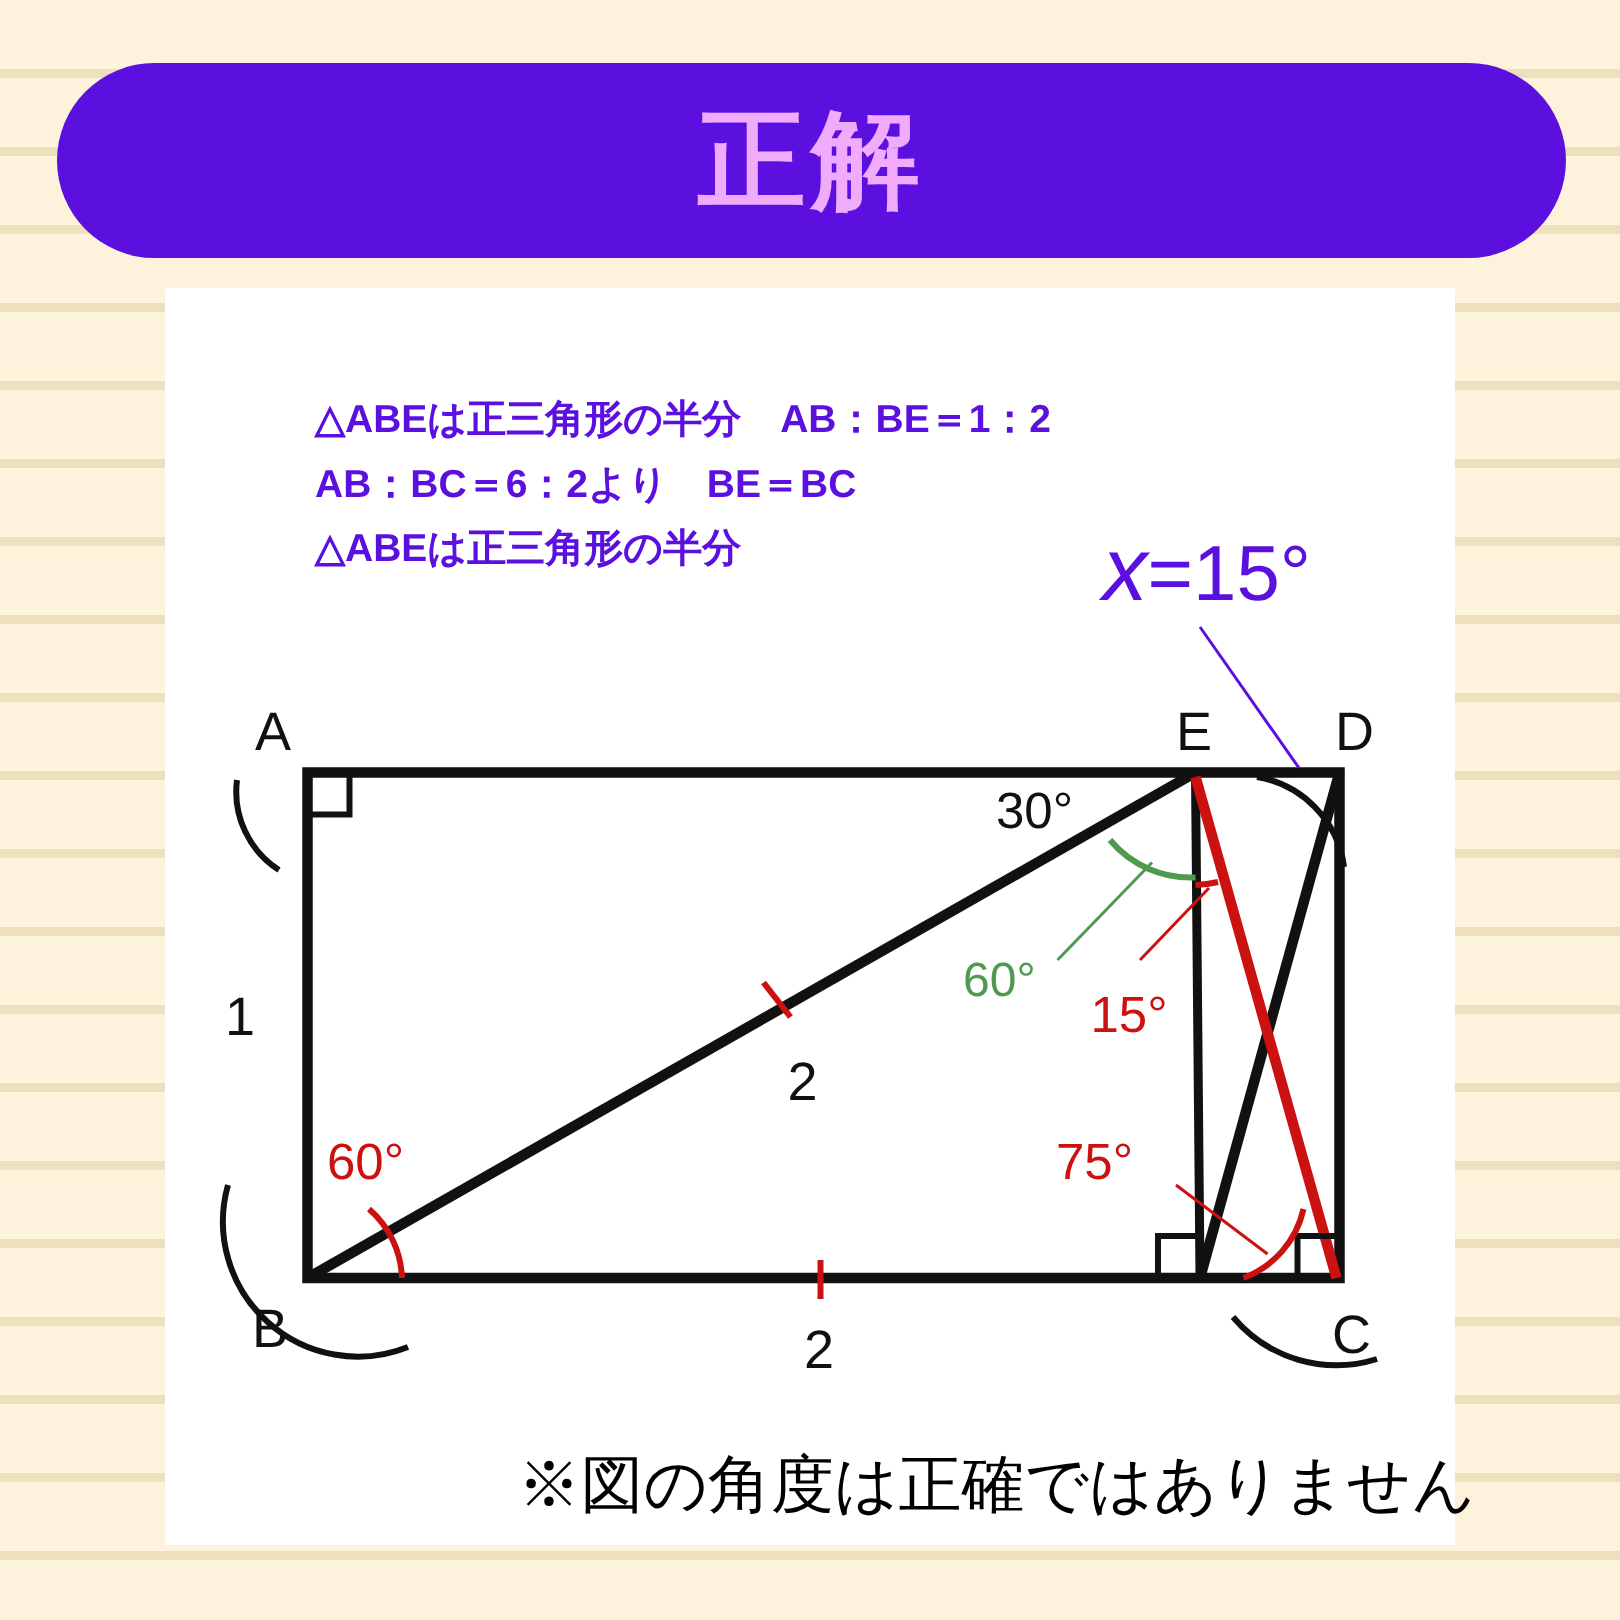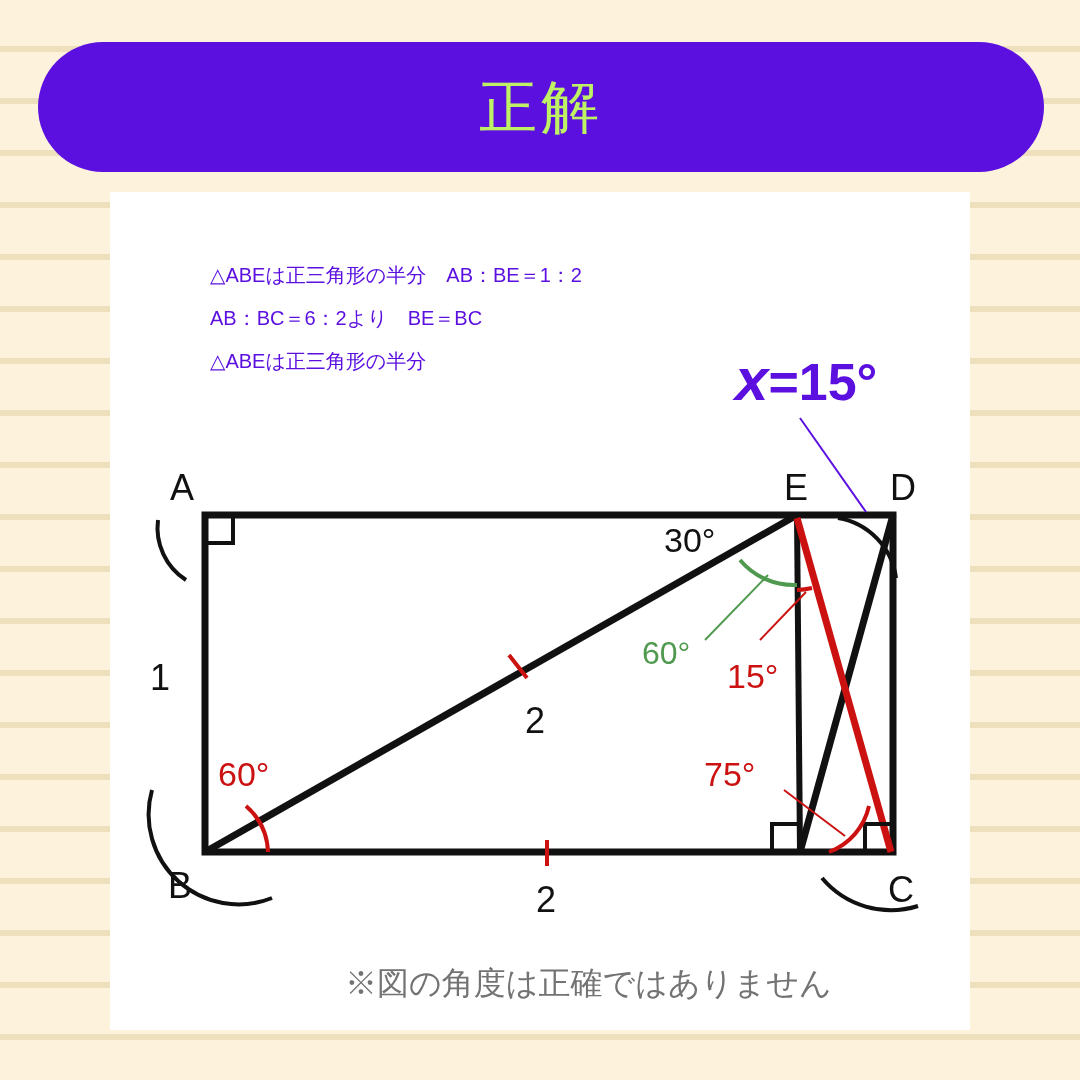--- a/index.html
+++ b/index.html
@@ -34,65 +34,65 @@
     top: 42px;
     width: 1006px;
     height: 130px;
     background: #5b10e0;
     border-radius: 65px;
     display: flex;
     align-items: center;
     justify-content: center;
   }
   #banner-title {
-    color: #bef264;
-    font-size: 58px;
-    font-weight: normal;
+    color: #f0abfc;
+    font-size: 72px;
+    font-weight: bold;
     letter-spacing: 4px;
     line-height: 1;
   }
   #card {
     position: absolute;
     left: 110px;
     top: 192px;
     width: 860px;
     height: 838px;
     background: #ffffff;
   }
   .note-line {
     position: absolute;
     color: #5b10e0;
-    font-size: 20px;
-    font-weight: normal;
+    font-size: 26px;
+    font-weight: bold;
     white-space: nowrap;
   }
   #note1 { left: 210px; top: 262px; }
   #note2 { left: 210px; top: 305px; }
   #note3 { left: 210px; top: 348px; }
 
   #answer-x {
     position: absolute;
     left: 735px;
     top: 345px;
     font-size: 52px;
-    font-weight: bold;
+    font-weight: normal;
     color: #5b10e0;
     white-space: nowrap;
   }
   #answer-x .xsym {
     font-style: italic;
     font-size: 60px;
   }
 
   #footnote {
     position: absolute;
     left: 345px;
     top: 962px;
-    font-size: 32px;
-    color: #737373;
+    font-size: 42px;
+    color: #000000;
     white-space: nowrap;
   }
 
   svg#figure {
     position: absolute;
     left: 0;
     top: 0;
     width: 1080px;
     height: 1080px;
   }

